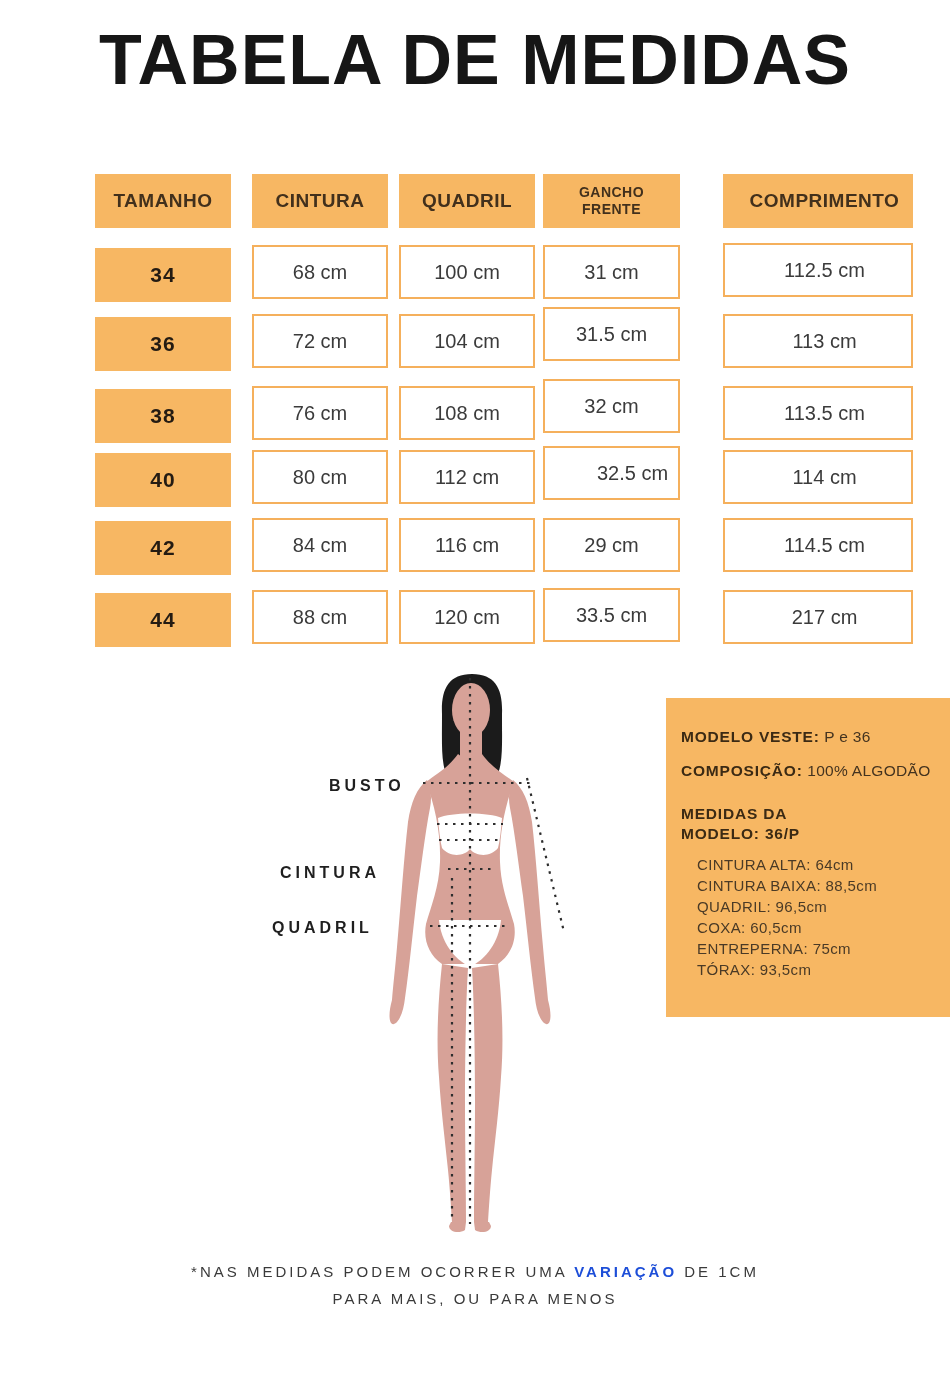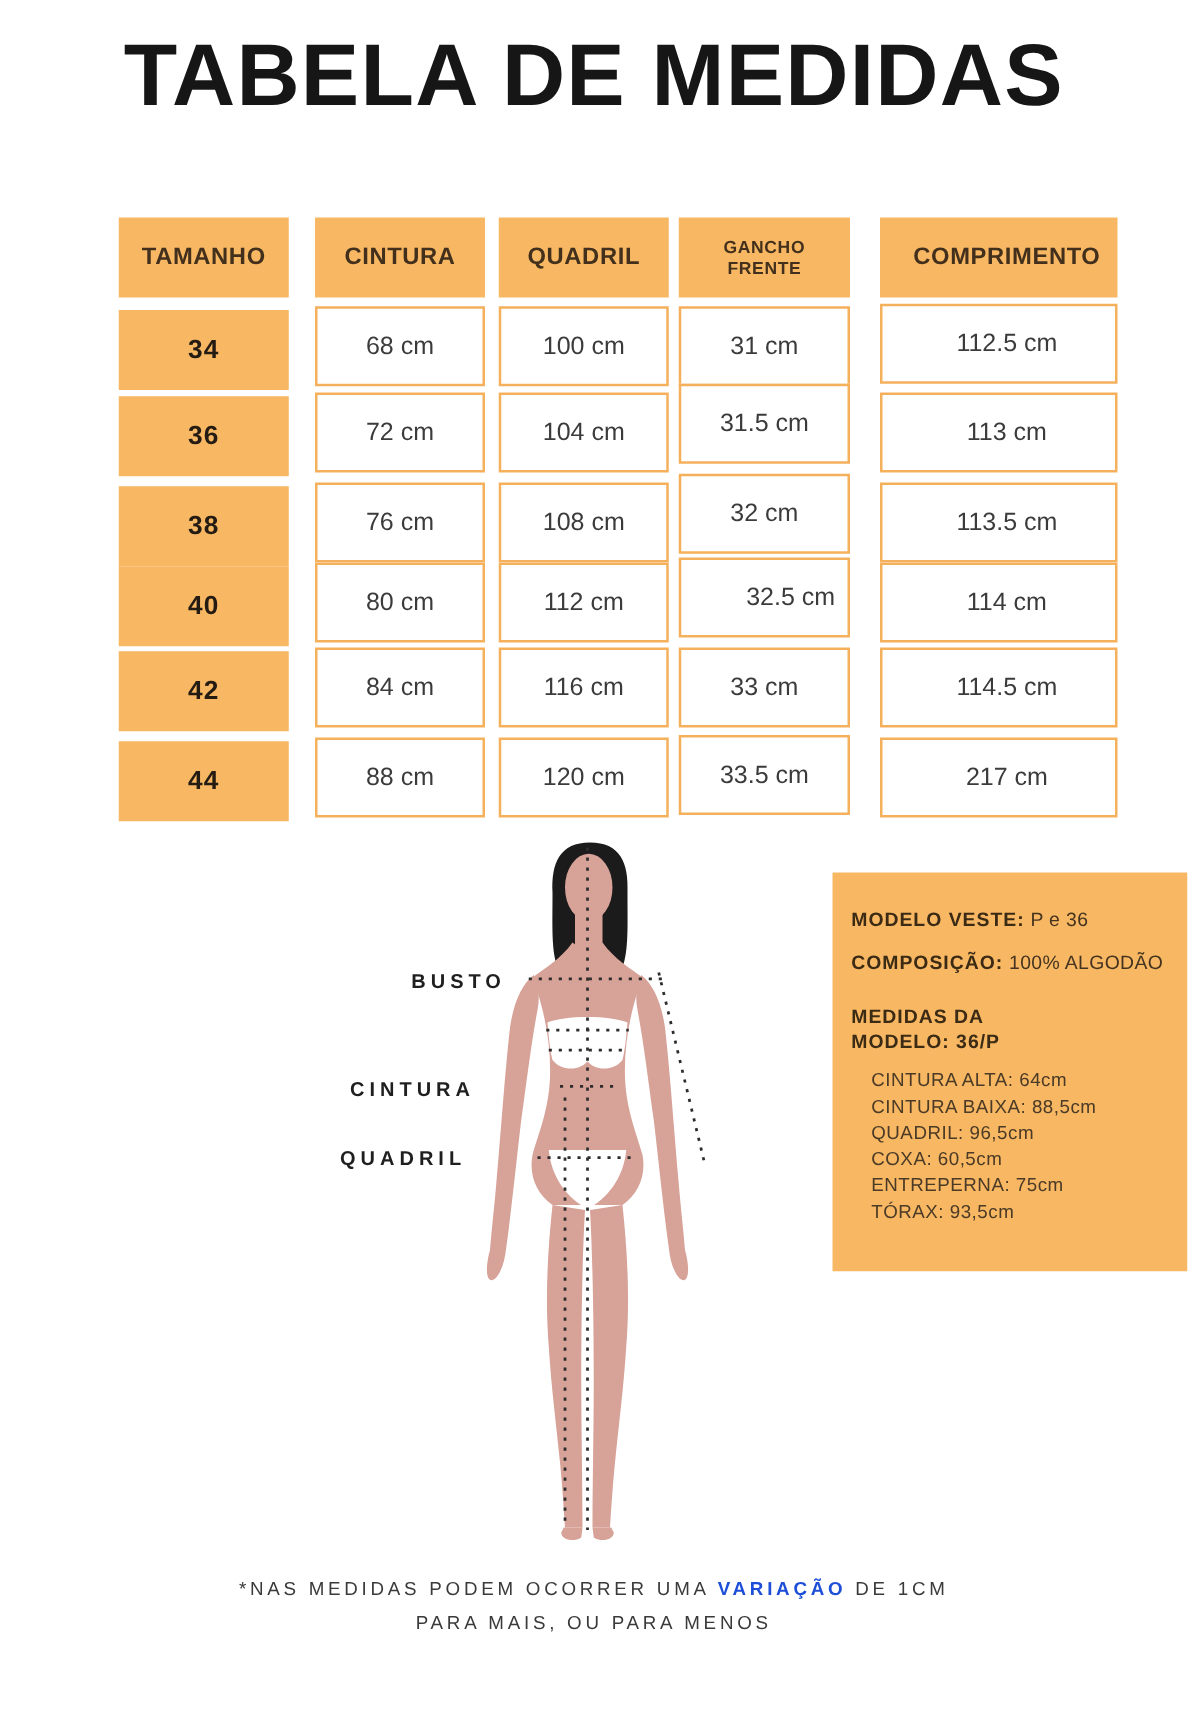--- a/index.html
+++ b/index.html
@@ -9,26 +9,26 @@
     background:#ffffff; overflow:hidden;
     font-family:"Liberation Sans", sans-serif; color:#222;
   }
   
   .title {
     position:absolute; top:20px; left:0; width:100%;
     text-align:center; font-size:70px; font-weight:bold;
     letter-spacing:1px; color:#161616;
   }
   
-  .cell { position:absolute; height:64px; display:flex; align-items:center; justify-content:center; text-align:center; }
+  .cell { position:absolute; height:54px; display:flex; align-items:center; justify-content:center; text-align:center; }
   .c1 { left:95px;  width:136px; }
   .c2 { left:252px; width:136px; }
   .c3 { left:399px; width:136px; }
   .c4 { left:543px; width:137px; }
-  .c5 { left:704px; width:190px;padding-left:13px; }
+  .c5 { left:723px; width:190px;padding-left:13px; }
   .hdr {
     top:174px; background:#F7B763; color:#42301C;
     font-weight:bold; font-size:19px; letter-spacing:0.5px;
   }
   .hdr-small { font-size:14px; line-height:1.2; padding:0 26px; }
   .trow { position:absolute; left:0; width:100%; height:48px; }
   .r1 { top:248px; } .r2 { top:317px; } .r3 { top:389px; }
   .r4 { top:453px; } .r5 { top:521px; } .r6 { top:593px; }
   .size-cell {
     background:#F7B763; color:#241B12;
@@ -110,21 +110,21 @@
     <div class="cell size-cell c1">40</div>
     <div class="cell val-cell c2">80 cm</div>
     <div class="cell val-cell c3">112 cm</div>
     <div class="cell val-cell c4">32.5 cm</div>
     <div class="cell val-cell c5">114 cm</div>
   </div>
   <div class="trow r5">
     <div class="cell size-cell c1">42</div>
     <div class="cell val-cell c2">84 cm</div>
     <div class="cell val-cell c3">116 cm</div>
-    <div class="cell val-cell c4">33 cm</div>
+    <div class="cell val-cell c4">29 cm</div>
     <div class="cell val-cell c5">114.5 cm</div>
   </div>
   <div class="trow r6">
     <div class="cell size-cell c1">44</div>
     <div class="cell val-cell c2">88 cm</div>
     <div class="cell val-cell c3">120 cm</div>
     <div class="cell val-cell c4">33.5 cm</div>
     <div class="cell val-cell c5">217 cm</div>
   </div>
 

